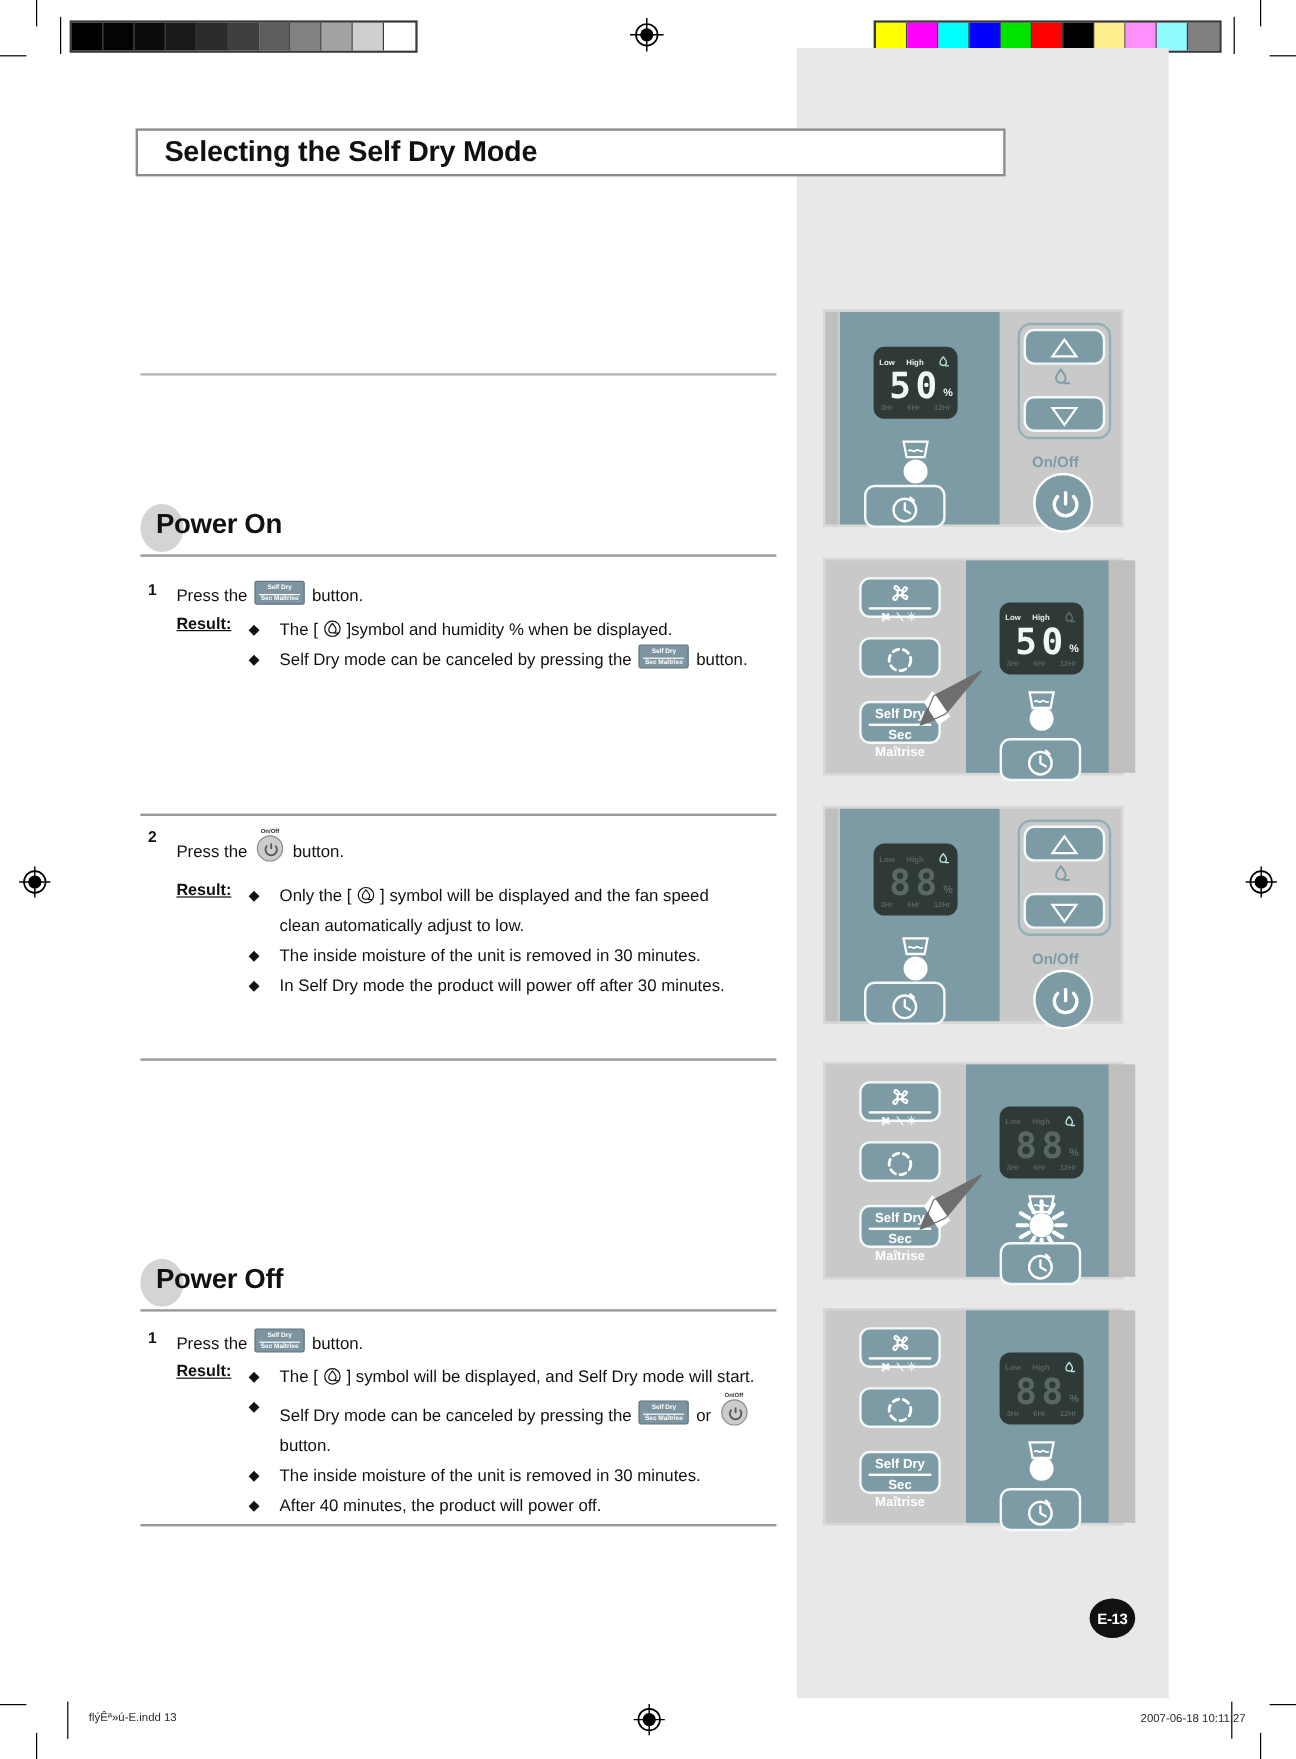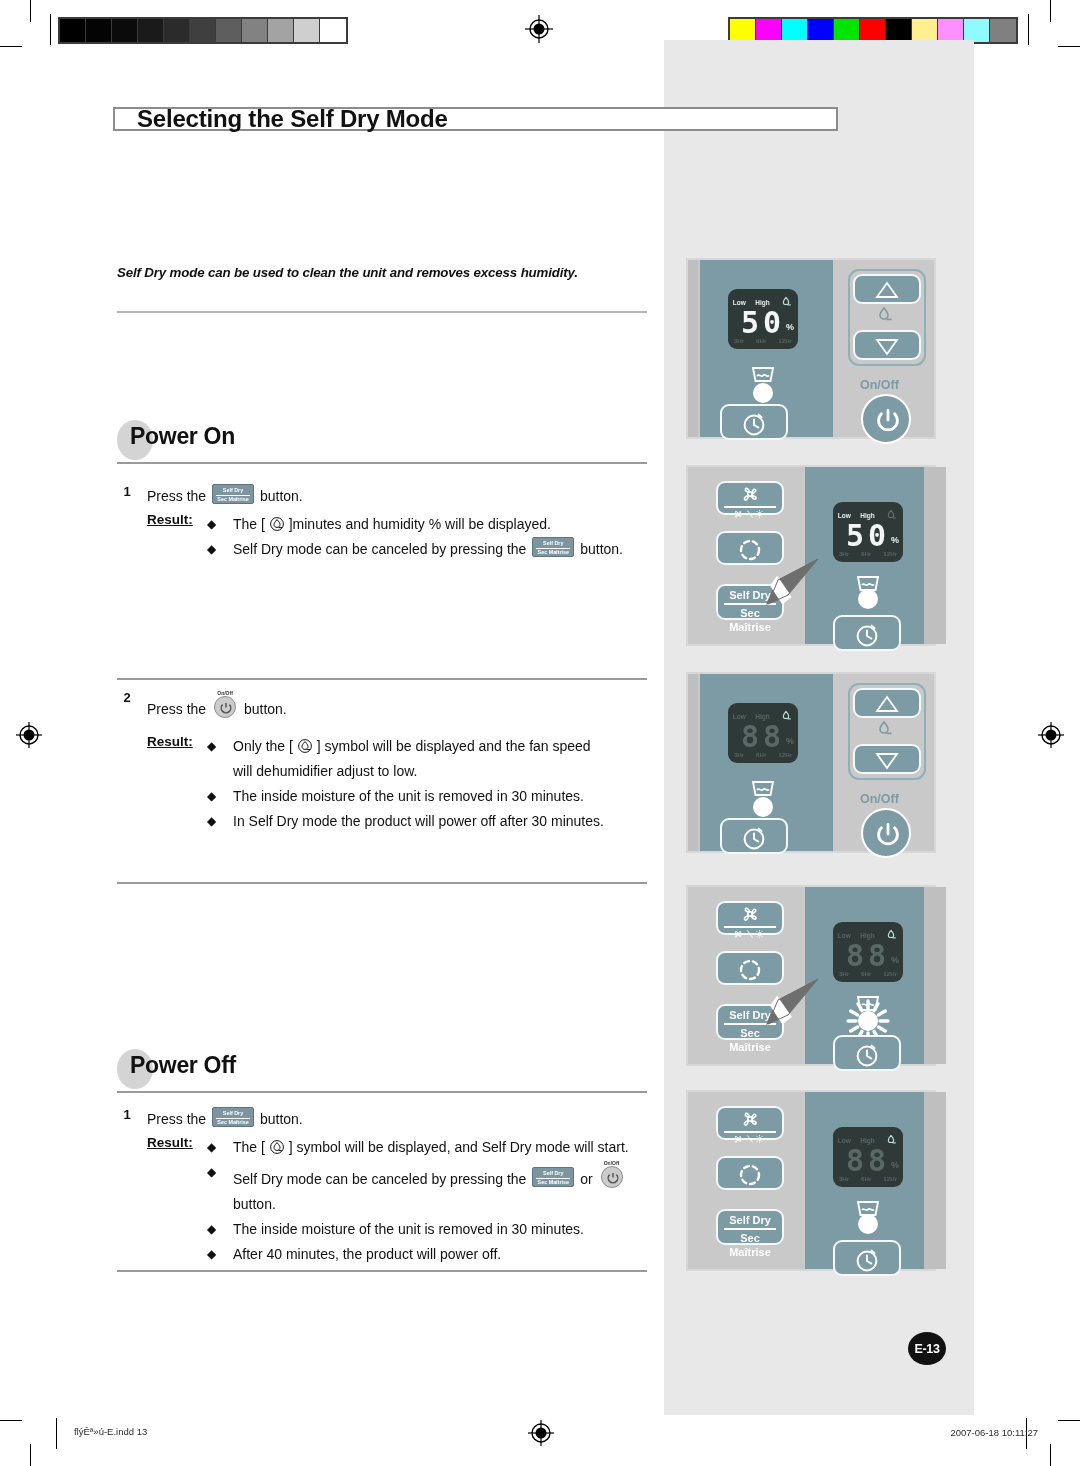--- a/index.html
+++ b/index.html
@@ -58,21 +58,21 @@
     height: 1375px;
     background: #e8e8e8;
   }
 
   
   #title-box {
     position: absolute;
     left: 113px;
     top: 107px;
     width: 725px;
-    height: 24px;
+    height: 40px;
     background: #ffffff;
     border: 2px solid #8c8c8c;
     display: flex;
     align-items: center;
   }
   #title-text {
     font-size: 24px;
     font-weight: bold;
     color: #111;
     padding-left: 22px;
@@ -475,21 +475,20 @@
     </svg>
   </div>
 
   <div id="gray-col"></div>
 
   <div id="title-box">
     <span id="title-text">Selecting the Self Dry Mode</span>
   </div>
 
   <div id="intro">
-    <p>Self Dry mode can be used to clean the unit and removes excess humidity.</p>
   </div>
   <div class="hr" style="top:311px;"></div>
 
   <div class="sect" style="top:418px;">
     <div class="sect-head">
       <div class="sect-ellipse"></div>
       <div class="sect-label">Power On</div>
     </div>
     <div class="sect-rule"></div>
   </div>
@@ -511,21 +510,21 @@
           <span class="ri">
             <span class="dia">◆</span>
             <span>The [</span>
             <span class="sym-drop">
               <svg width="16" height="16" viewBox="0 0 16 16">
                 <circle cx="8" cy="8" r="6.4" fill="none" stroke="#111" stroke-width="1"></circle>
                 <path d="M8 3.6 C5.4 6.4 5.0 7.6 5.0 8.7 C5.0 10.3 6.4 11.4 8 11.4 C9.6 11.4 11 10.3 11 8.7 C11 7.6 10.6 6.4 8 3.6 Z" fill="none" stroke="#111" stroke-width="1"></path>
                 <path d="M9.6 11.6 L13.2 11.6" stroke="#111" stroke-width="1"></path>
               </svg>
             </span>
-            <span>]minutes and humidity % will be displayed.</span>
+            <span>]symbol and humidity % when be displayed.</span>
           </span>
           <span class="ri">
             <span class="dia">◆</span>
             <span>Self Dry mode can be canceled by pressing the</span>
             <span class="badge-selfdry">
               <i class="t">Self Dry</i>
               <i class="b">Sec Maîtrise</i>
             </span>
             <span>button.</span>
           </span>
@@ -560,21 +559,21 @@
             <span>Only the [</span>
             <span class="sym-drop">
               <svg width="16" height="16" viewBox="0 0 16 16">
                 <circle cx="8" cy="8" r="6.4" fill="none" stroke="#111" stroke-width="1"></circle>
                 <path d="M8 3.6 C5.4 6.4 5.0 7.6 5.0 8.7 C5.0 10.3 6.4 11.4 8 11.4 C9.6 11.4 11 10.3 11 8.7 C11 7.6 10.6 6.4 8 3.6 Z" fill="none" stroke="#111" stroke-width="1"></path>
                 <path d="M9.6 11.6 L13.2 11.6" stroke="#111" stroke-width="1"></path>
               </svg>
             </span>
             <span>] symbol will be displayed and the fan speed</span>
           </span>
-          <span class="ri cont">will dehumidifier adjust to low.</span>
+          <span class="ri cont">clean automatically adjust to low.</span>
           <span class="ri">
             <span class="dia">◆</span>
             <span>The inside moisture of the unit is removed in 30 minutes.</span>
           </span>
           <span class="ri">
             <span class="dia">◆</span>
             <span>In Self Dry mode the product will power off after 30 minutes.</span>
           </span>
         </div>
       </div>

